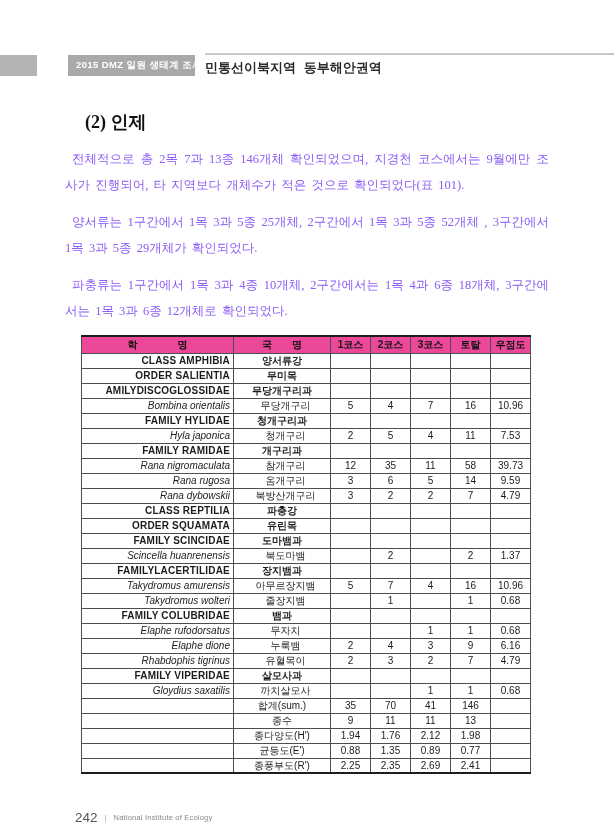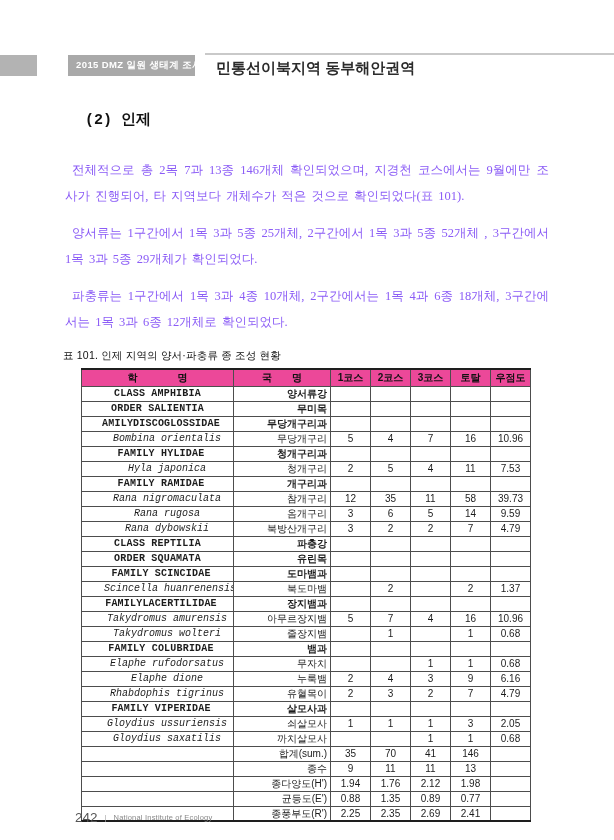--- a/index.html
+++ b/index.html
@@ -24,30 +24,31 @@
     width: 127px; height: 21px; background: #a9a9a9;
     color: #ffffff; font-size: 9.5px; font-weight: bold;
     display: flex; align-items: center; justify-content: center;
     letter-spacing: 0.4px; white-space: nowrap; padding-left: 15px;
   }
   .hdr-rule {
     position: absolute; left: 205px; top: 53px;
     width: 409px; height: 2px; background: #c9c9c9;
   }
   .hdr-region {
-    position: absolute; left: 216px; top: 59px;
-    font-size: 15px; font-weight: bold; color: #2b2b2b;
+    position: absolute; left: 205px; top: 59px;
+    font-size: 13px; font-weight: bold; color: #2b2b2b;
     white-space: nowrap;
+    font-family: Liberation Mono, monospace;
   }
 
   
   .main { position: absolute; left: 65px; top: 110px; width: 484px; }
   .section-title {
-    font-size: 15px; font-weight: bold; color: #111;
-    margin: 0 0 28px 20px; font-family: Liberation Mono, monospace;
+    font-size: 18px; font-weight: bold; color: #111;
+    margin: 0 0 12px 20px; font-family: Liberation Serif, serif;
   }
   .body-par {
     font-family: "Liberation Serif", "DejaVu Serif", serif;
     font-size: 12.5px; line-height: 26px; color: #8b5cf6;
     text-align: justify; text-indent: 7px; word-spacing: 2px;
     margin-bottom: 11px;
   }
   .tbl-caption {
     font-size: 10.5px; color: #111; margin: 14px 0 5px -2px;
     letter-spacing: 0.2px;
@@ -64,22 +65,22 @@
   }
   table.species th, table.species td {
     border: 1px solid #4d4d4d;
     height: 15px; line-height: 13px;
     padding: 0 3px; overflow: hidden; white-space: nowrap;
   }
   table.species th {
     background: #ec4899; font-weight: bold; text-align: center;
     height: 17px; color: #111;
   }
-  td.c-sci { text-align: center; padding-left: 6px; font-family: Liberation Mono, monospace; }
-  td.c-kor { text-align: right; padding-left: 4px; }
+  td.c-sci { text-align: right; padding-left: 6px; }
+  td.c-kor { text-align: center; padding-left: 4px; }
   td.c-num { text-align: center; }
   tr.row-class  td.c-sci { font-weight: 600; letter-spacing: 0.2px; }
   tr.row-family td.c-sci { font-weight: 600; padding-left: 10px; letter-spacing: 0.2px; }
   tr.row-class  td.c-kor, tr.row-family td.c-kor { font-weight: bold; }
   tr.row-species td.c-sci { font-style: italic; padding-left: 22px; }
   tr.row-species td.c-kor { padding-left: 10px; }
   td.no-hline { border-top: none; border-bottom: none; }
 
   
   .footer {
@@ -100,21 +101,20 @@
   <div class="hdr-rule"></div>
   <div class="hdr-region">민통선이북지역 동부해안권역</div>
 
   <div class="main">
     <h2 class="section-title">(2) 인제</h2>
 
     <p class="body-par">전체적으로 총 2목 7과 13종 146개체 확인되었으며, 지경천 코스에서는 9월에만 조사가 진행되어, 타 지역보다 개체수가 적은 것으로 확인되었다(표 101).</p>
     <p class="body-par">양서류는 1구간에서 1목 3과 5종 25개체, 2구간에서 1목 3과 5종 52개체 , 3구간에서 1목 3과 5종 29개체가 확인되었다.</p>
     <p class="body-par">파충류는 1구간에서 1목 3과 4종 10개체, 2구간에서는 1목 4과 6종 18개체, 3구간에서는 1목 3과 6종 12개체로 확인되었다.</p>
 
-    <div class="tbl-caption">표 101. 인제 지역의 양서·파충류 종 조성 현황</div>
 
     <table class="species">
       <colgroup>
         <col style="width:152px">
           <col style="width:97px">
         <col style="width:40px">
           <col style="width:40px">
           <col style="width:40px">
         <col style="width:40px">
           <col style="width:40px">
@@ -323,29 +323,20 @@
           <tr class="row-family">
     <td class="c-sci">FAMILY VIPERIDAE</td>
     <td class="c-kor">살모사과</td>
     <td class="c-num"></td>
     <td class="c-num"></td>
     <td class="c-num"></td>
     <td class="c-num"></td>
     <td class="c-num"></td>
   </tr>
           <tr class="row-species">
-    <td class="c-sci">Gloydius ussuriensis</td>
-    <td class="c-kor">쇠살모사</td>
-    <td class="c-num">1</td>
-    <td class="c-num">1</td>
-    <td class="c-num">1</td>
-    <td class="c-num">3</td>
-    <td class="c-num">2.05</td>
-  </tr>
-          <tr class="row-species">
     <td class="c-sci">Gloydius saxatilis</td>
     <td class="c-kor">까치살모사</td>
     <td class="c-num"></td>
     <td class="c-num"></td>
     <td class="c-num">1</td>
     <td class="c-num">1</td>
     <td class="c-num">0.68</td>
   </tr>
           <tr class="row-summary">
     <td class="c-sci"></td>

